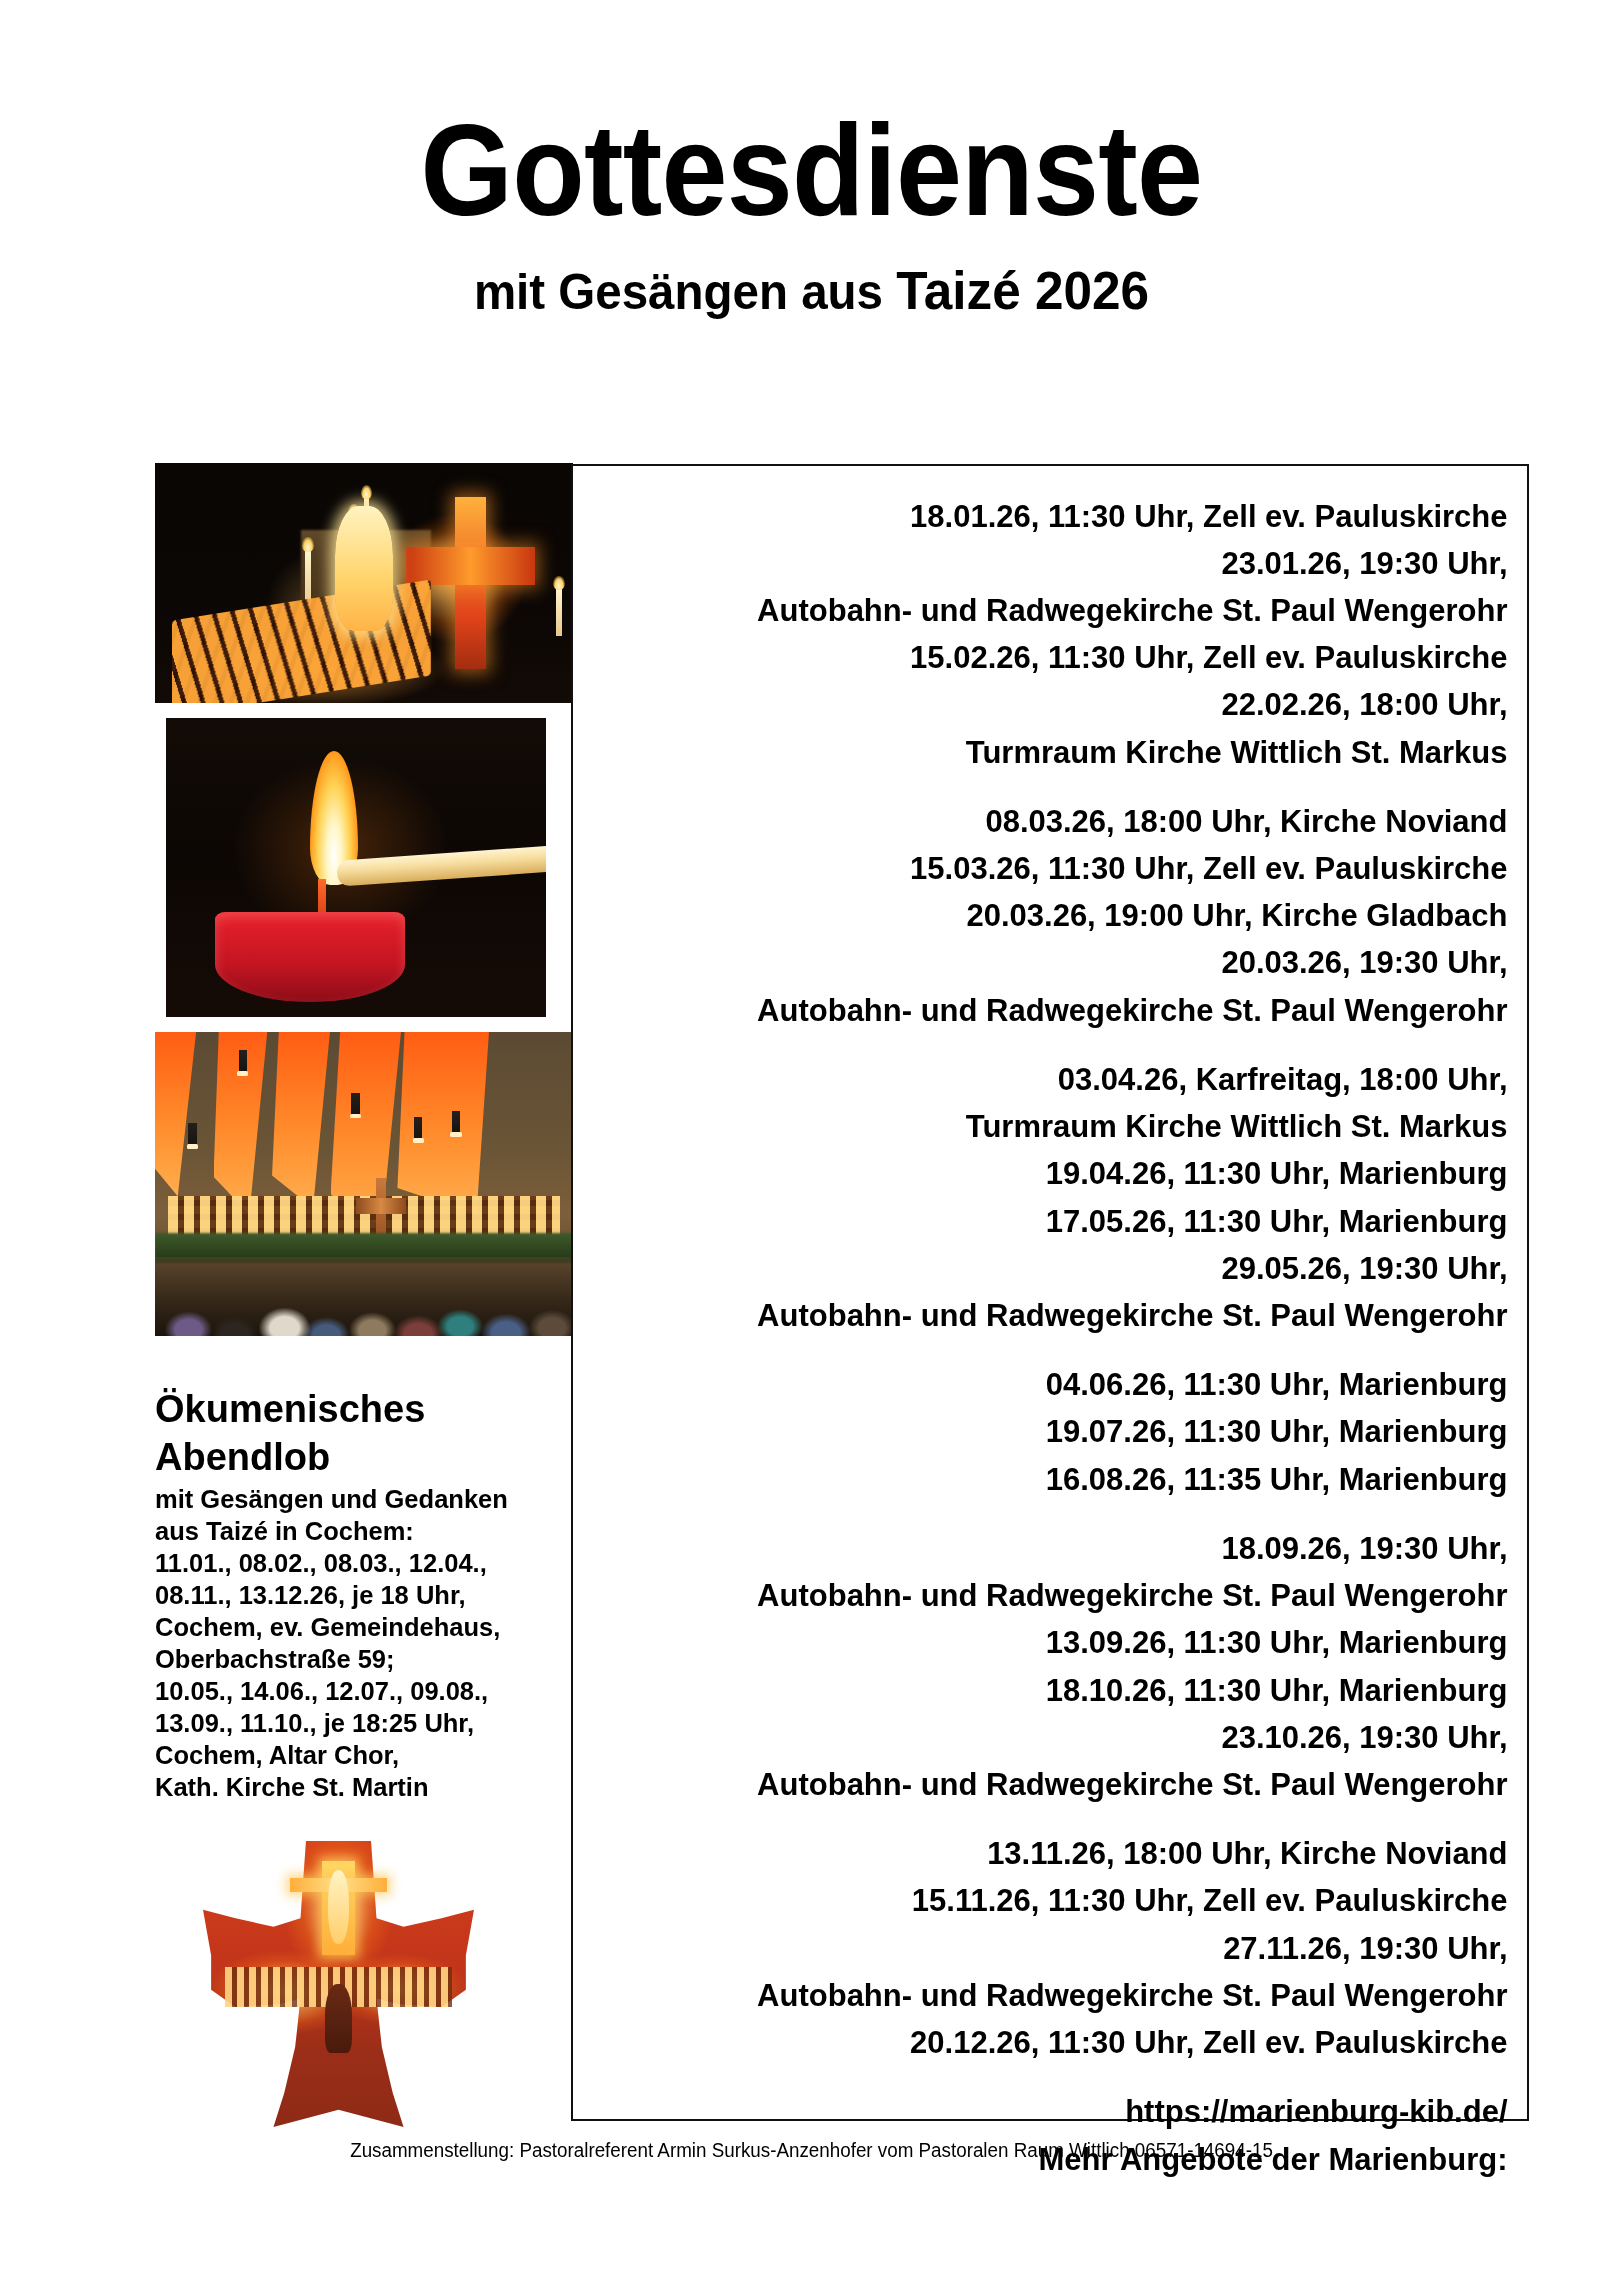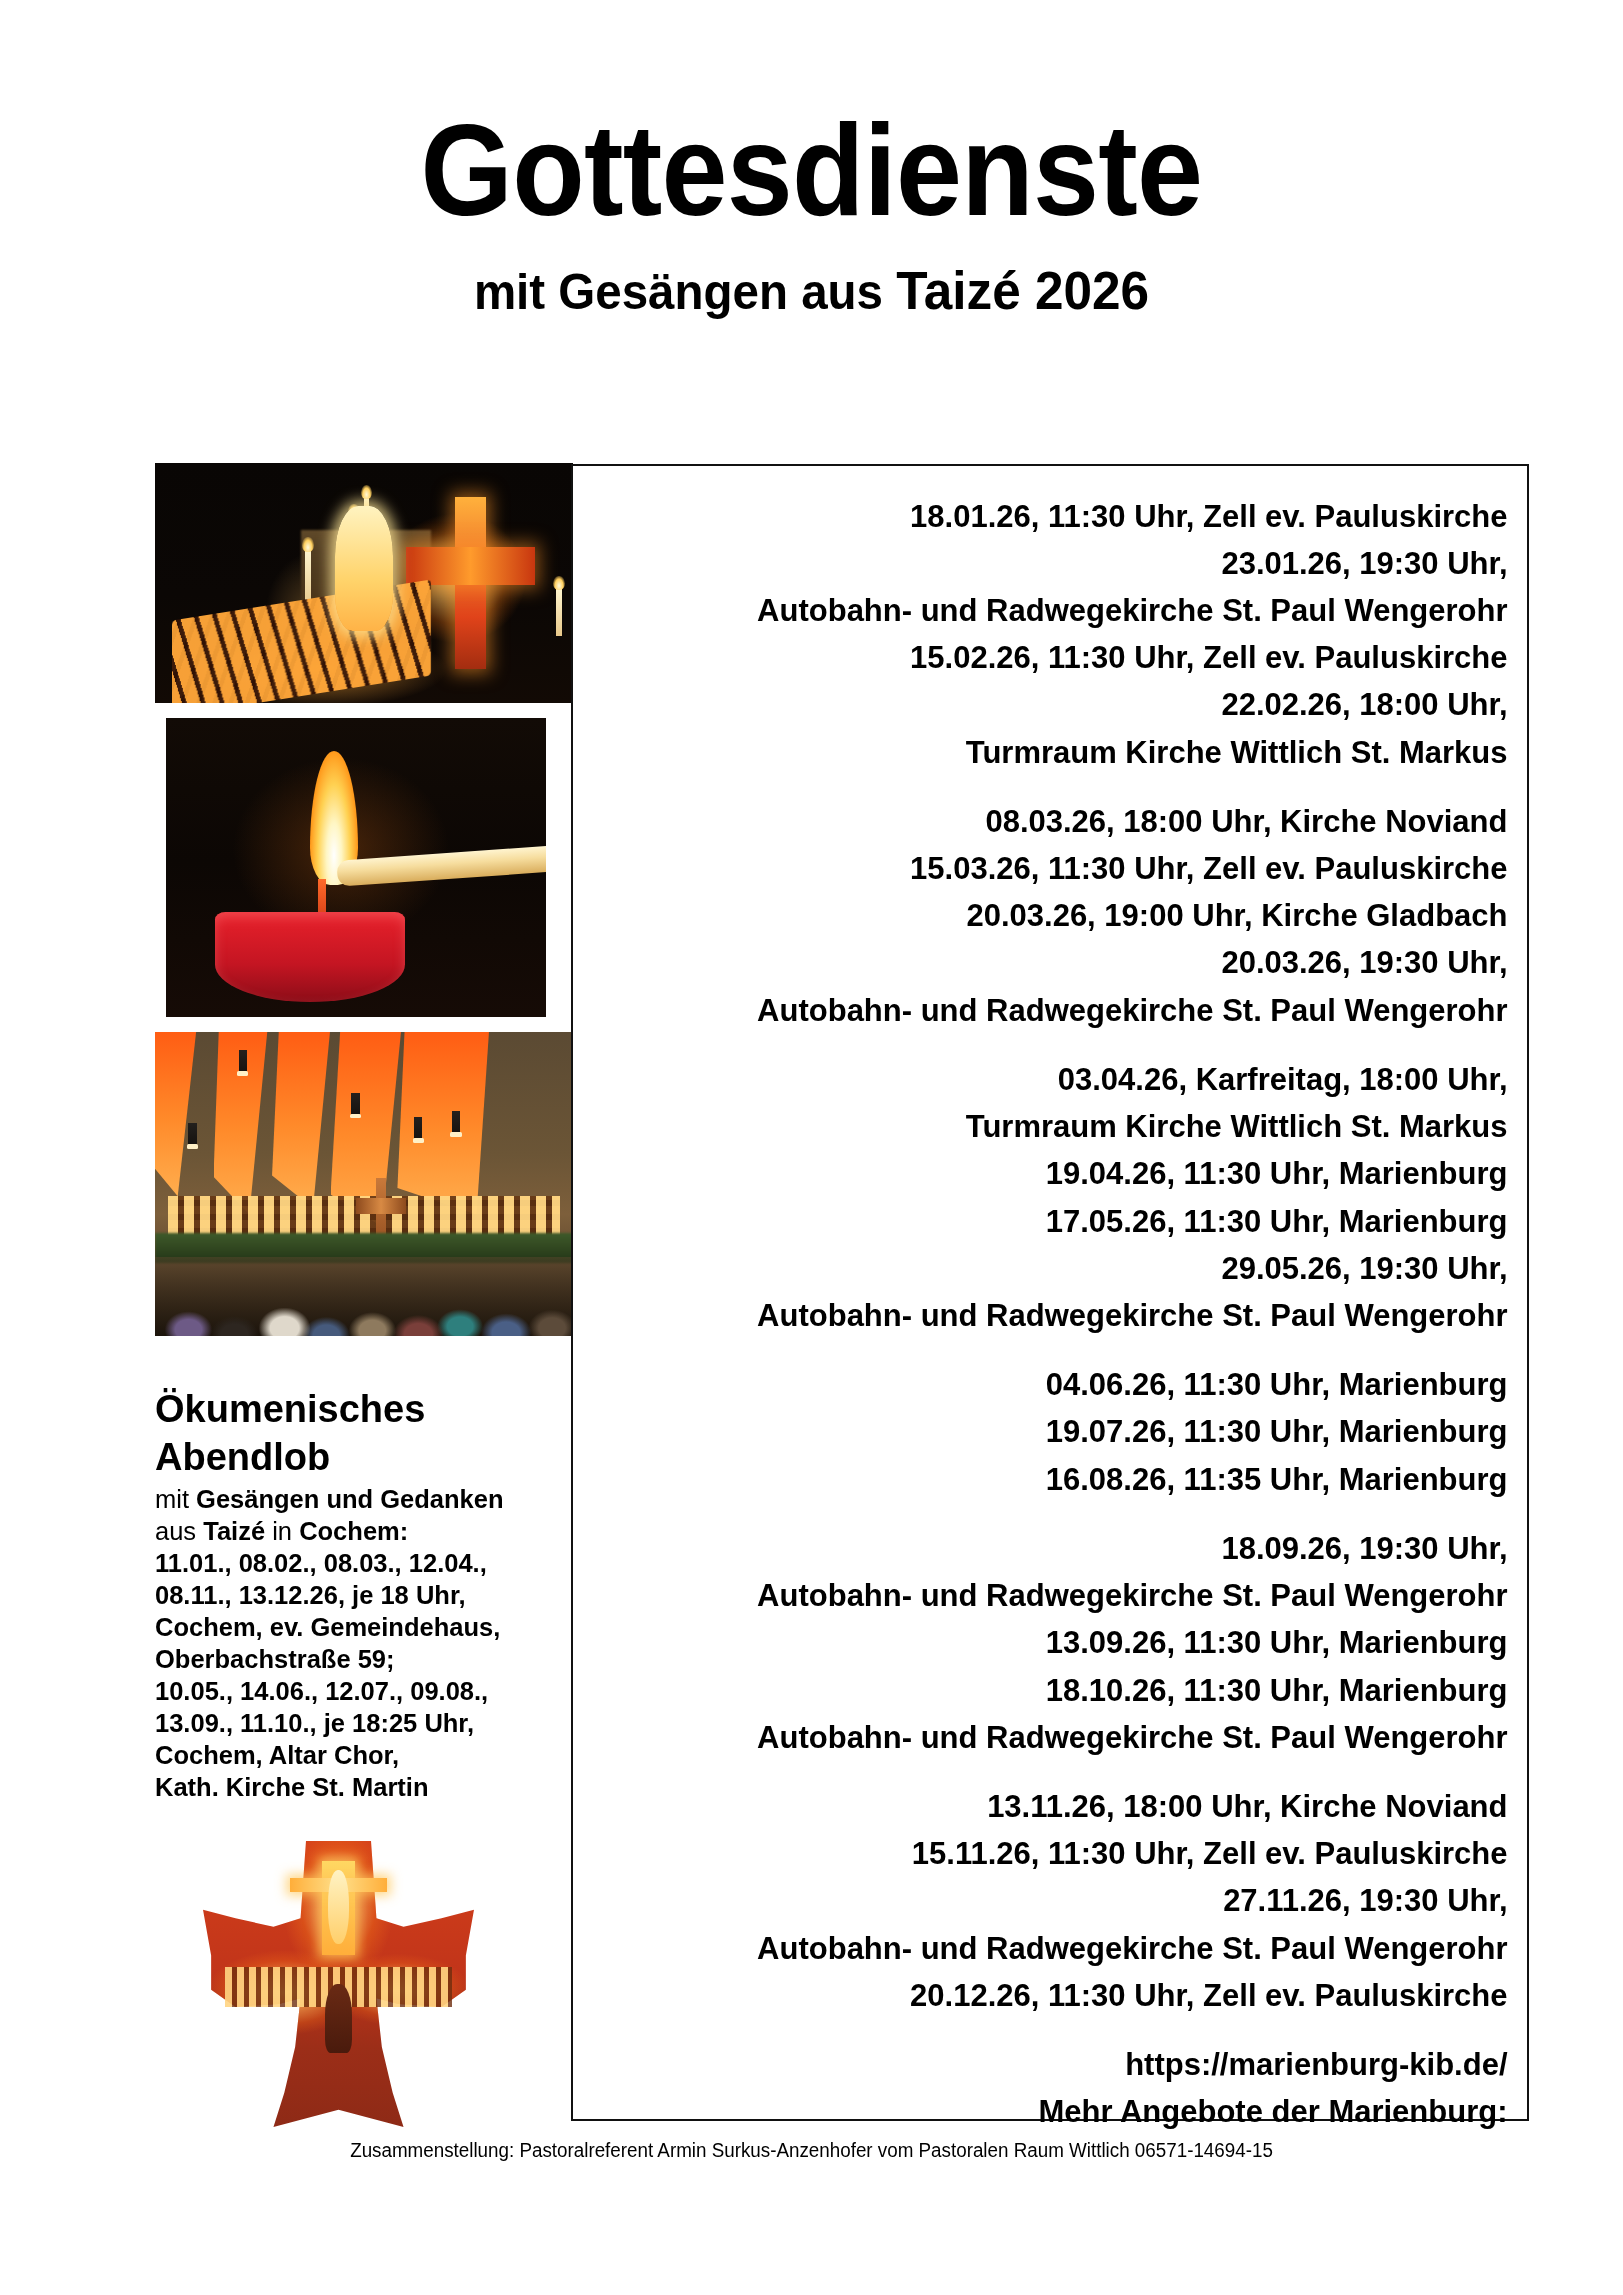--- a/index.html
+++ b/index.html
@@ -203,21 +203,21 @@
     width: 428px;
     font-size: 25.5px;
     line-height: 1.255;
   }
   #abendlob .head {
     font-weight: bold;
     font-size: 38px;
     display: block;
     margin-bottom: 1.5px;
   }
-  #abendlob .reg { font-weight: normal; margin-top: 22px; }
+  #abendlob .reg { font-weight: bold; margin-top: 22px; }
   #abendlob .bld { font-weight: bold; }
   #abendlob .ln { display: block; }
 
   
   #cross-graphic {
     position: absolute;
     left: 203px;
     top: 1841px;
     width: 271px;
     height: 286px;
@@ -403,20 +403,21 @@
       <div class="grp">
         <span class="ent">04.06.26, 11:30 Uhr, Marienburg</span>
         <span class="ent">19.07.26, 11:30 Uhr, Marienburg</span>
         <span class="ent">16.08.26, 11:35 Uhr, Marienburg</span>
       </div>
       <div class="grp">
         <span class="ent">18.09.26, 19:30 Uhr,</span>
         <span class="ent">Autobahn- und Radwegekirche St. Paul Wengerohr</span>
         <span class="ent">13.09.26, 11:30 Uhr, Marienburg</span>
         <span class="ent">18.10.26, 11:30 Uhr, Marienburg</span>
+        <span class="ent">23.10.26, 19:30 Uhr,</span>
         <span class="ent">Autobahn- und Radwegekirche St. Paul Wengerohr</span>
       </div>
       <div class="grp">
         <span class="ent">13.11.26, 18:00 Uhr, Kirche Noviand</span>
         <span class="ent">15.11.26, 11:30 Uhr, Zell ev. Pauluskirche</span>
         <span class="ent">27.11.26, 19:30 Uhr,</span>
         <span class="ent">Autobahn- und Radwegekirche St. Paul Wengerohr</span>
         <span class="ent">20.12.26, 11:30 Uhr, Zell ev. Pauluskirche</span>
       </div>
       <div class="grp">

